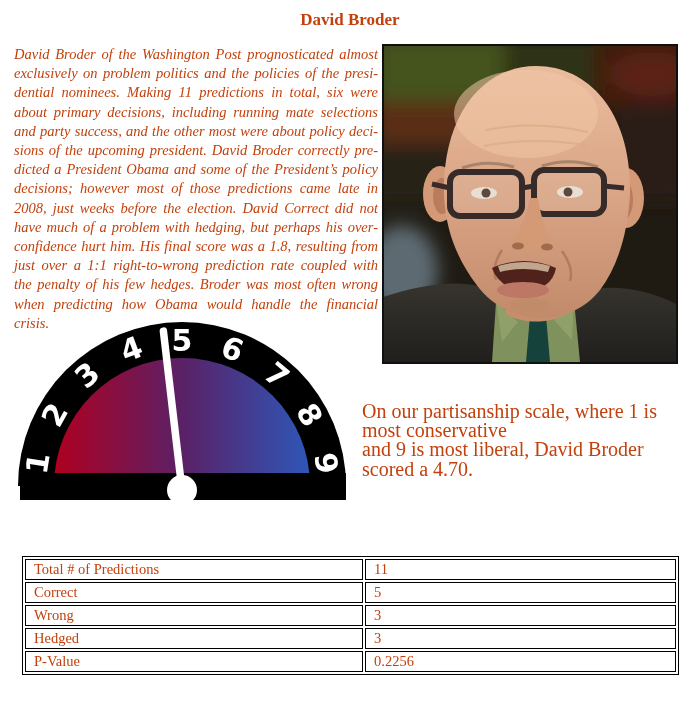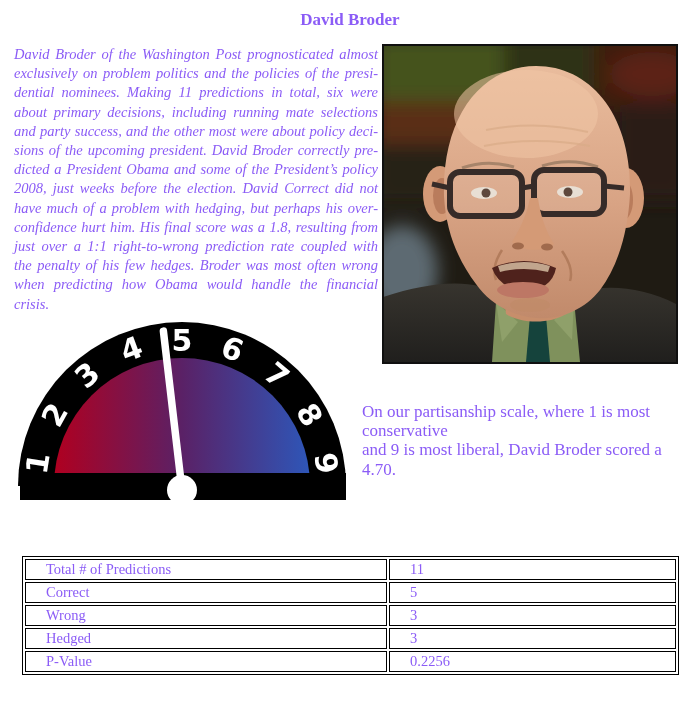--- a/index.html
+++ b/index.html
@@ -1,18 +1,18 @@
 <!DOCTYPE html>
 <html><head>
 <meta charset="utf-8">
 <style>
   html,body { margin:0; padding:0; background:#fff; }
   .page {
     position:relative; width:700px; height:711px; background:#ffffff;
-    font-family:"Liberation Serif", serif; color:#8b5cf6; overflow:hidden;
+    font-family:"Liberation Serif", serif; color:#c2410c; overflow:hidden;
   }
   .doc-title {
     position:absolute; top:10px; left:0; width:700px;
     text-align:center; font-weight:bold; font-size:17px;
   }
   .bio {
     position:absolute; left:14px; top:45px; width:364px;
     font-size:14.5px; line-height:19.2px;
   }
   .bio-line {
@@ -25,47 +25,48 @@
     position:absolute; left:382px; top:44px; width:292px; height:316px;
     border:2px solid #101010; background:#1f1b13;
   }
   .photo-frame svg { display:block; width:100%; height:100%; }
   .gauge-wrap {
     position:absolute; left:12px; top:320px; width:340px; height:181px;
   }
   .gauge-wrap svg { display:block; width:100%; height:100%; }
   .partisan {
     position:absolute; left:362px; top:402px; width:330px;
-    font-size:17px; line-height:19.2px; text-align:left;
+    font-size:20px; line-height:19.2px; text-align:left;
   }
   table.stats {
     position:absolute; left:22px; top:556px; width:657px;
     border:1px solid #000; border-collapse:separate; border-spacing:2px;
   }
   table.stats td {
     border:1px solid #000; font-size:14.5px; height:19px;
-    padding:0 20px; vertical-align:middle;
+    padding:0 8px; vertical-align:middle;
   }
   table.stats td.stat-label { width:320px; }
 </style>
 </head>
 <body>
 
 <div class="page">
 
   <div class="doc-title">David Broder</div>
 
   <div class="bio">
       <div class="bio-line">David Broder of the Washington Post prognosticated almost</div>
       <div class="bio-line">exclusively on problem politics and the policies of the presi-</div>
       <div class="bio-line">dential nominees. Making 11 predictions in total, six were</div>
       <div class="bio-line">about primary decisions, including running mate selections</div>
       <div class="bio-line">and party success, and the other most were about policy deci-</div>
       <div class="bio-line">sions of the upcoming president. David Broder correctly pre-</div>
       <div class="bio-line">dicted a President Obama and some of the President’s policy</div>
+      <div class="bio-line">decisions; however most of those predictions came late in</div>
       <div class="bio-line">2008, just weeks before the election. David Correct did not</div>
       <div class="bio-line">have much of a problem with hedging, but perhaps his over-</div>
       <div class="bio-line">confidence hurt him. His final score was a 1.8, resulting from</div>
       <div class="bio-line">just over a 1:1 right-to-wrong prediction rate coupled with</div>
       <div class="bio-line">the penalty of his few hedges. Broder was most often wrong</div>
       <div class="bio-line">when predicting how Obama would handle the financial crisis.</div>
     </div>
 
   <div class="photo-frame">
     <svg viewBox="0 0 292 316" preserveAspectRatio="none">

